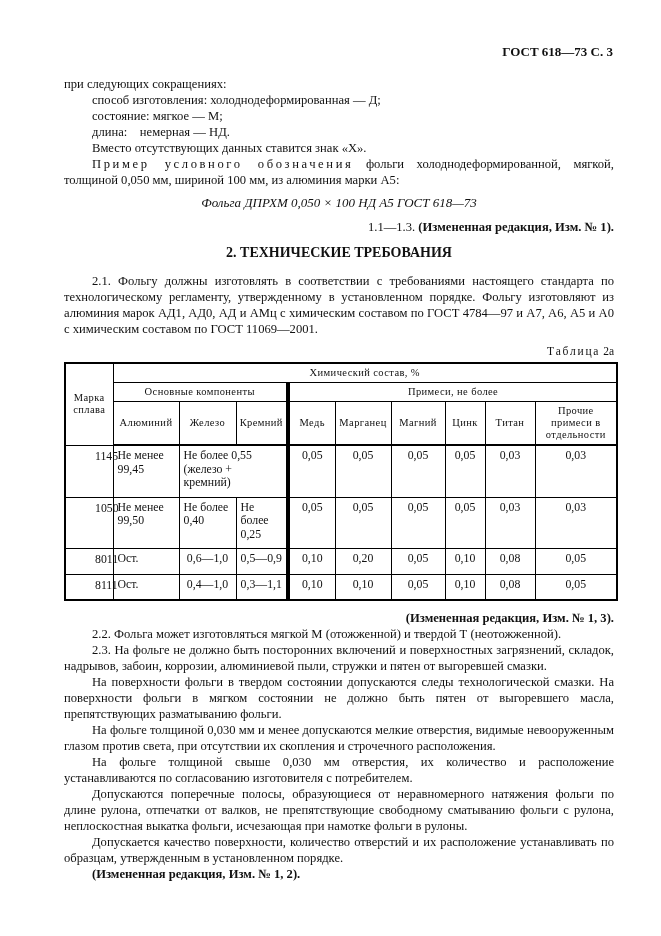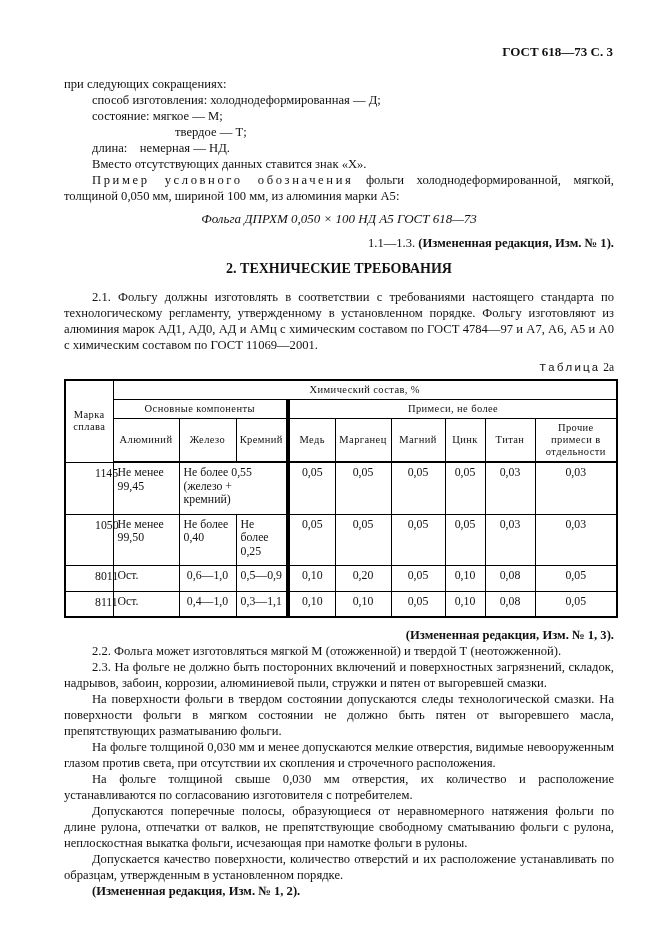--- a/index.html
+++ b/index.html
@@ -13,21 +13,21 @@
   .ind1{padding-left:28px;}
   .ind2{padding-left:111px;}
   p{margin:0;}
   .para{text-indent:28px;}
   .spaced{letter-spacing:2.6px;}
   .designation{margin:7px 0 7px 0;text-align:center;font-style:italic;font-size:13px;text-indent:0;}
   .amendment{margin:8px 0 8px 0;text-align:right;}
   .bold{font-weight:bold;}
   .section-heading{margin:10px 0 12px 0;text-align:center;font-weight:bold;font-size:14px;text-indent:0;}
   .table-label{margin:6px 0 3px 0;text-align:right;font-size:11.5px;text-indent:0;}
-  .table-label .spaced-sm{letter-spacing:1.8px;font-family:Liberation Mono, monospace;}
+  .table-label .spaced-sm{letter-spacing:1.8px;}
   table{border-collapse:collapse;width:552px;table-layout:fixed;margin:0 0 9px 0;}
   th,td{border:1px solid #000;}
   table{border:2px solid #000;border-top-width:2.5px;}
   th{font-weight:normal;font-size:10.5px;line-height:12px;padding:3px 2px;text-align:center;vertical-align:middle;letter-spacing:0.4px;}
   thead tr.subhead th{border-bottom:2px solid #000;}
   td{font-size:11.8px;line-height:13.5px;padding:3px 4px 7px 4px;text-align:center;vertical-align:top;}
   td.c-mark{padding-top:4px;padding-left:29px;}
   td.tleft{text-align:left;}
   tr.thick-top td{border-top:1.8px solid #000;}
   th.gsep,td.gsep{border-left:4px solid #000000;}
@@ -39,21 +39,20 @@
 <div class="page">
 
   <div class="gost-header">ГОСТ 618—73 С. 3</div>
 
   <div class="content">
 
     <p class="plain">при следующих сокращениях:</p>
     <div>
         <div class="abbr ind1">способ изготовления: холоднодеформированная — Д;</div>
         <div class="abbr ind1">состояние: мягкое — М;</div>
-        <div class="abbr ind2">твердое — Т;</div>
         <div class="abbr ind1">длина:    немерная — НД.</div>
       </div>
 
     <p class="para">Вместо отсутствующих данных ставится знак «Х».</p>
 
     <p class="para"><span class="spaced">Пример условного обозначения</span><span> фольги холоднодеформированной, мягкой, толщиной 0,050 мм, шириной 100 мм, из алюминия марки А5:</span></p>
 
     <p class="designation">Фольга ДПРХМ 0,050 × 100 НД А5 ГОСТ 618—73</p>
 
     <p class="amendment ind1"><span>1.1—1.3. </span><span class="bold">(Измененная редакция, Изм. № 1).</span></p>

